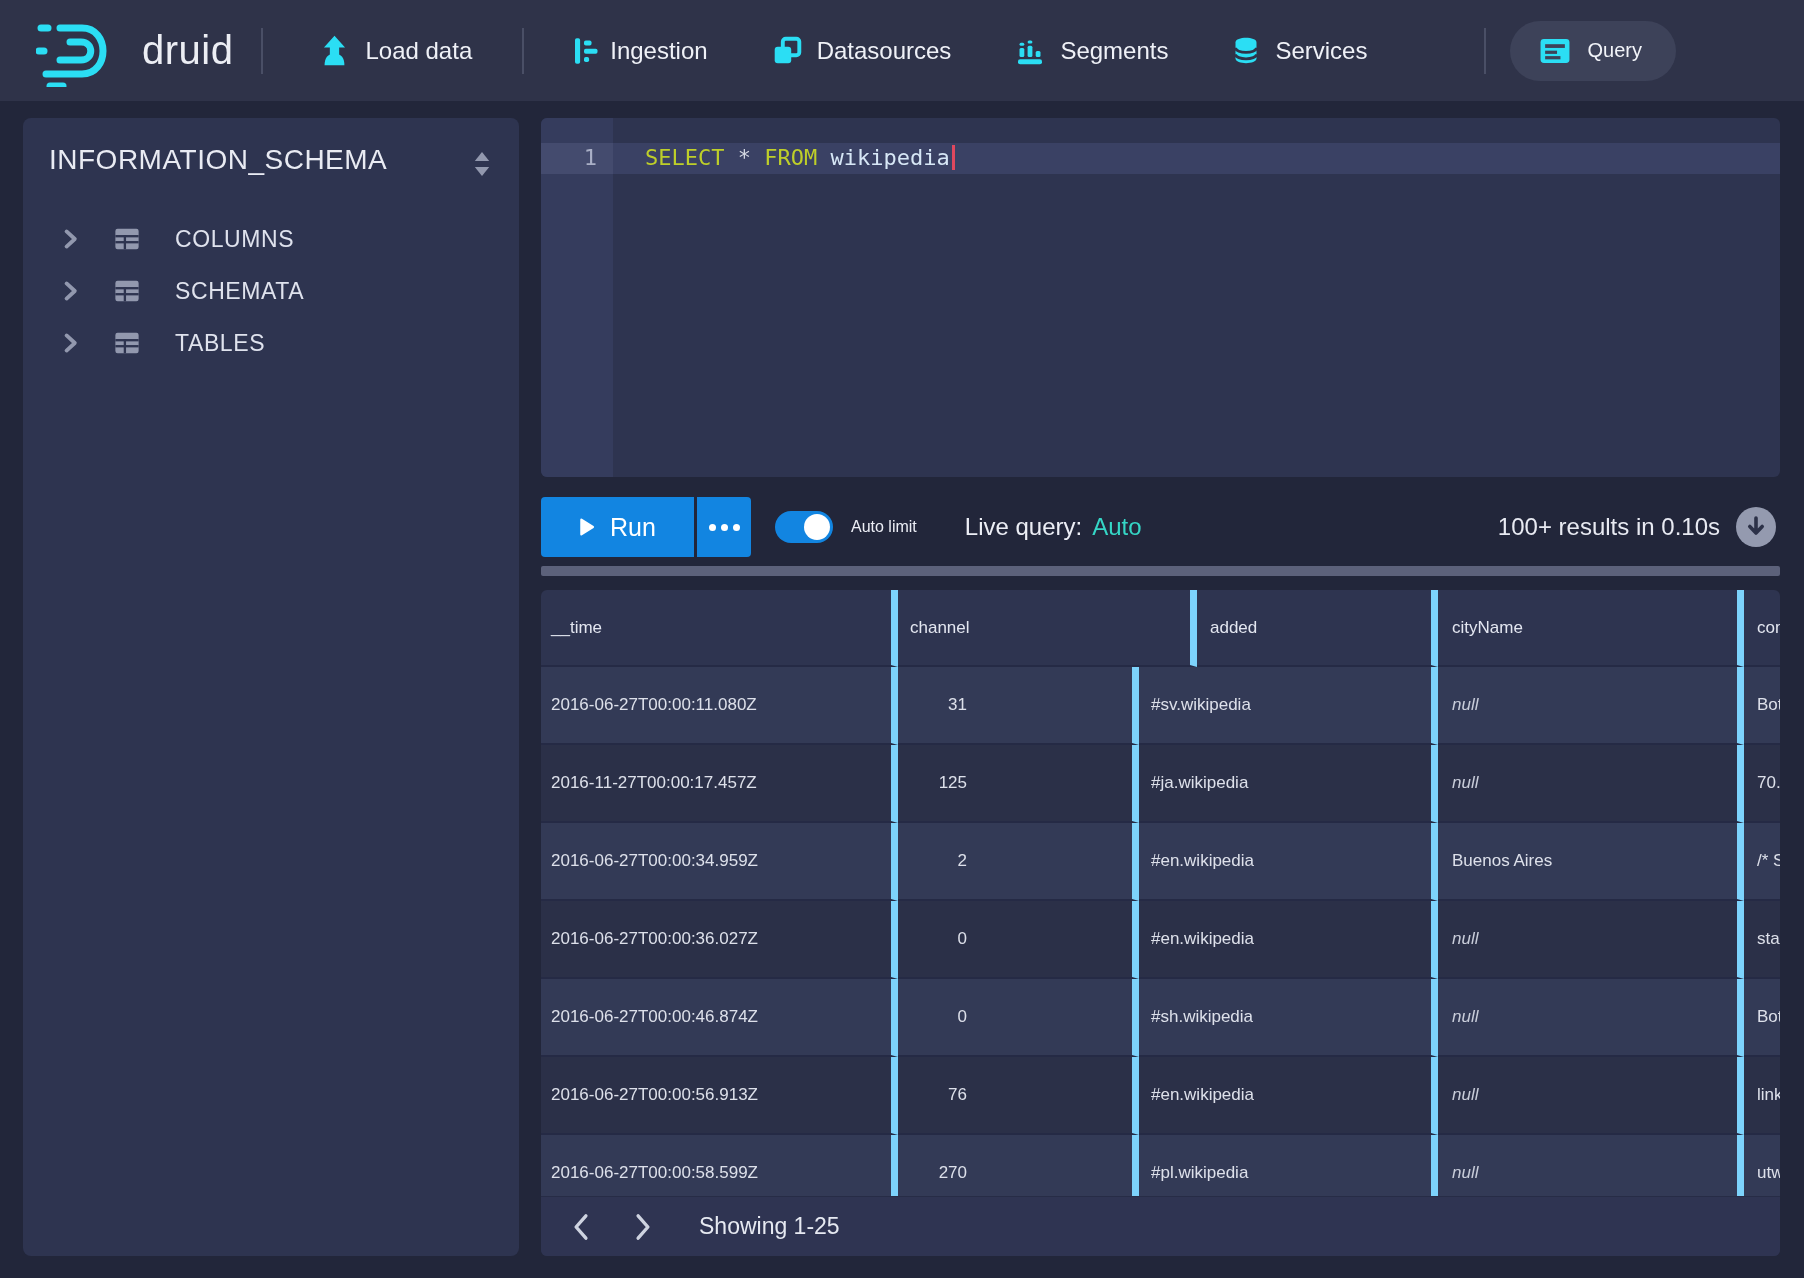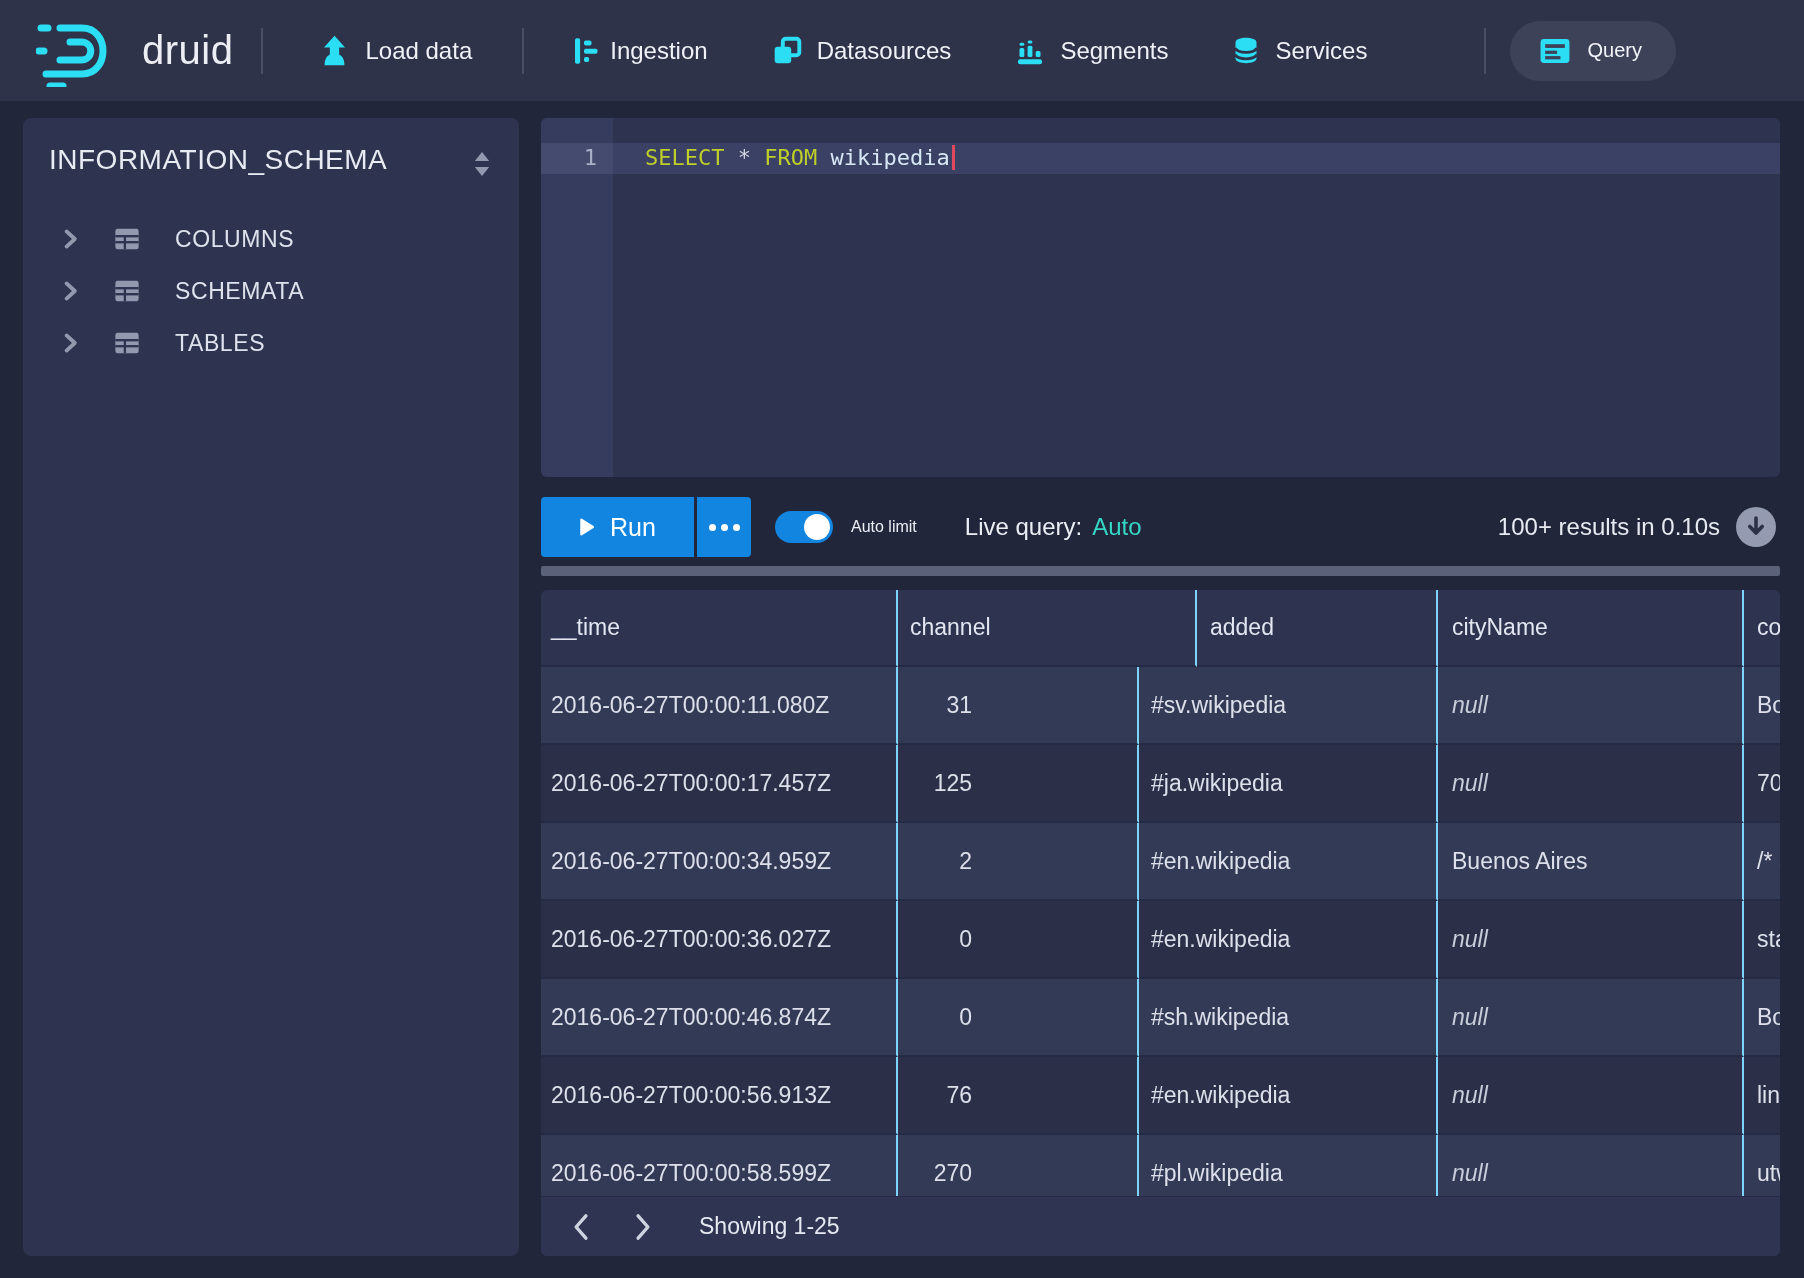--- a/index.html
+++ b/index.html
@@ -122,22 +122,22 @@
     background:#2e3450; border-radius:6px; overflow:hidden;
   }
   .tbl-inner { width:1513px; }
   .trow { display:flex; }
   .trow.head { height:77px; }
   .trow.body { height:78px; }
   .trow.body.odd  { background:#333a56; }
   .trow.body.even { background:#2b3048; }
   .tcell {
     display:flex; align-items:center;
-    border-right:2px solid #7dd3fc; border-bottom:2px solid #252a45;
-    font-size:23px; color:#dde0ea; overflow:hidden; white-space:nowrap; flex:none;
+    border-right:7px solid #7dd3fc; border-bottom:2px solid #252a45;
+    font-size:17px; color:#dde0ea; overflow:hidden; white-space:nowrap; flex:none;
   }
   .trow.head .tcell { color:#e3e6f0; }
   .c0 { width:357px; padding-left:10px; }
   .c1 { width:241px; padding-left:13px; }
   .c2 { width:299px; padding-left:12px; }
   .c3 { width:306px; padding-left:14px; }
   .c4 { width:310px; padding-left:13px; }
   .num { justify-content:flex-end; padding-left:16px; padding-right:165px; }
   .is-null { font-style:italic; color:#c9cdda; }
 
@@ -347,21 +347,21 @@
     </div>
 
     <div class="trow body odd">
       <div class="tcell c0">2016-06-27T00:00:11.080Z</div>
       <div class="tcell c1 num">31</div>
       <div class="tcell c2">#sv.wikipedia</div>
       <div class="tcell c3 is-null">null</div>
       <div class="tcell c4">Bot</div>
     </div>
     <div class="trow body even">
-      <div class="tcell c0">2016-06-27T00:00:17.457Z</div>
+      <div class="tcell c0">2016-11-27T00:00:17.457Z</div>
       <div class="tcell c1 num">125</div>
       <div class="tcell c2">#ja.wikipedia</div>
       <div class="tcell c3 is-null">null</div>
       <div class="tcell c4">70.</div>
     </div>
     <div class="trow body odd">
       <div class="tcell c0">2016-06-27T00:00:34.959Z</div>
       <div class="tcell c1 num">2</div>
       <div class="tcell c2">#en.wikipedia</div>
       <div class="tcell c3">Buenos Aires</div>

